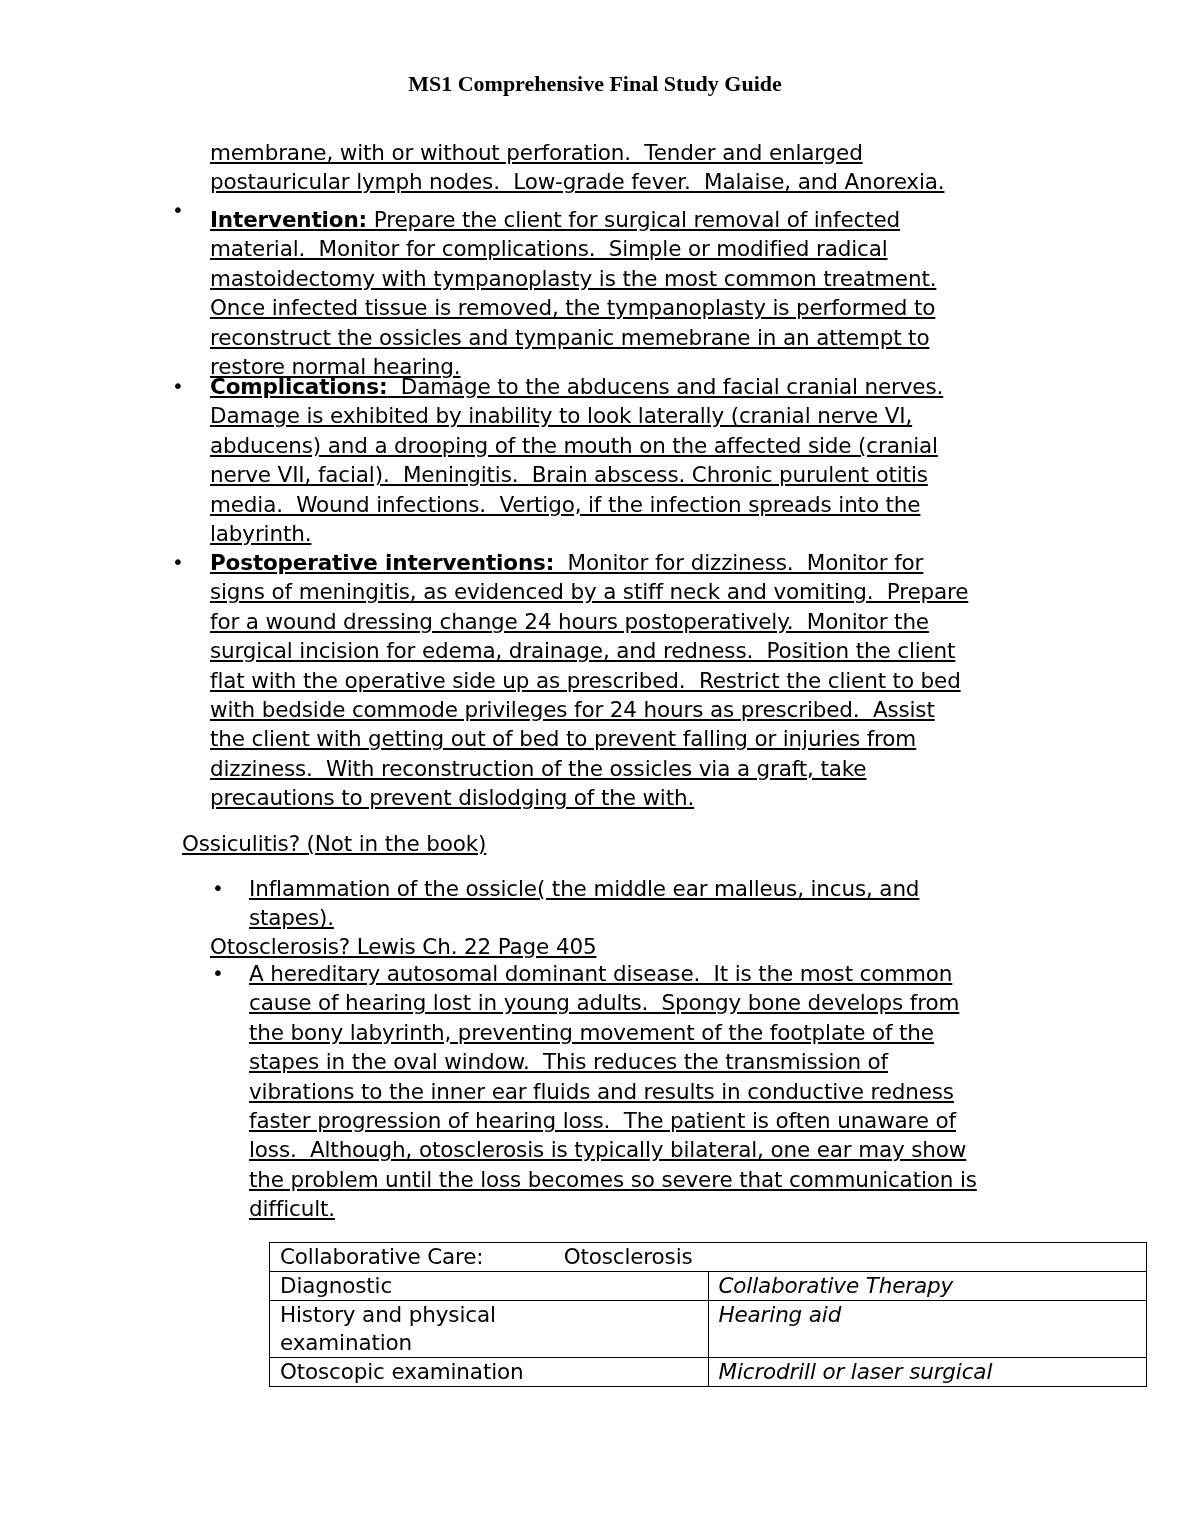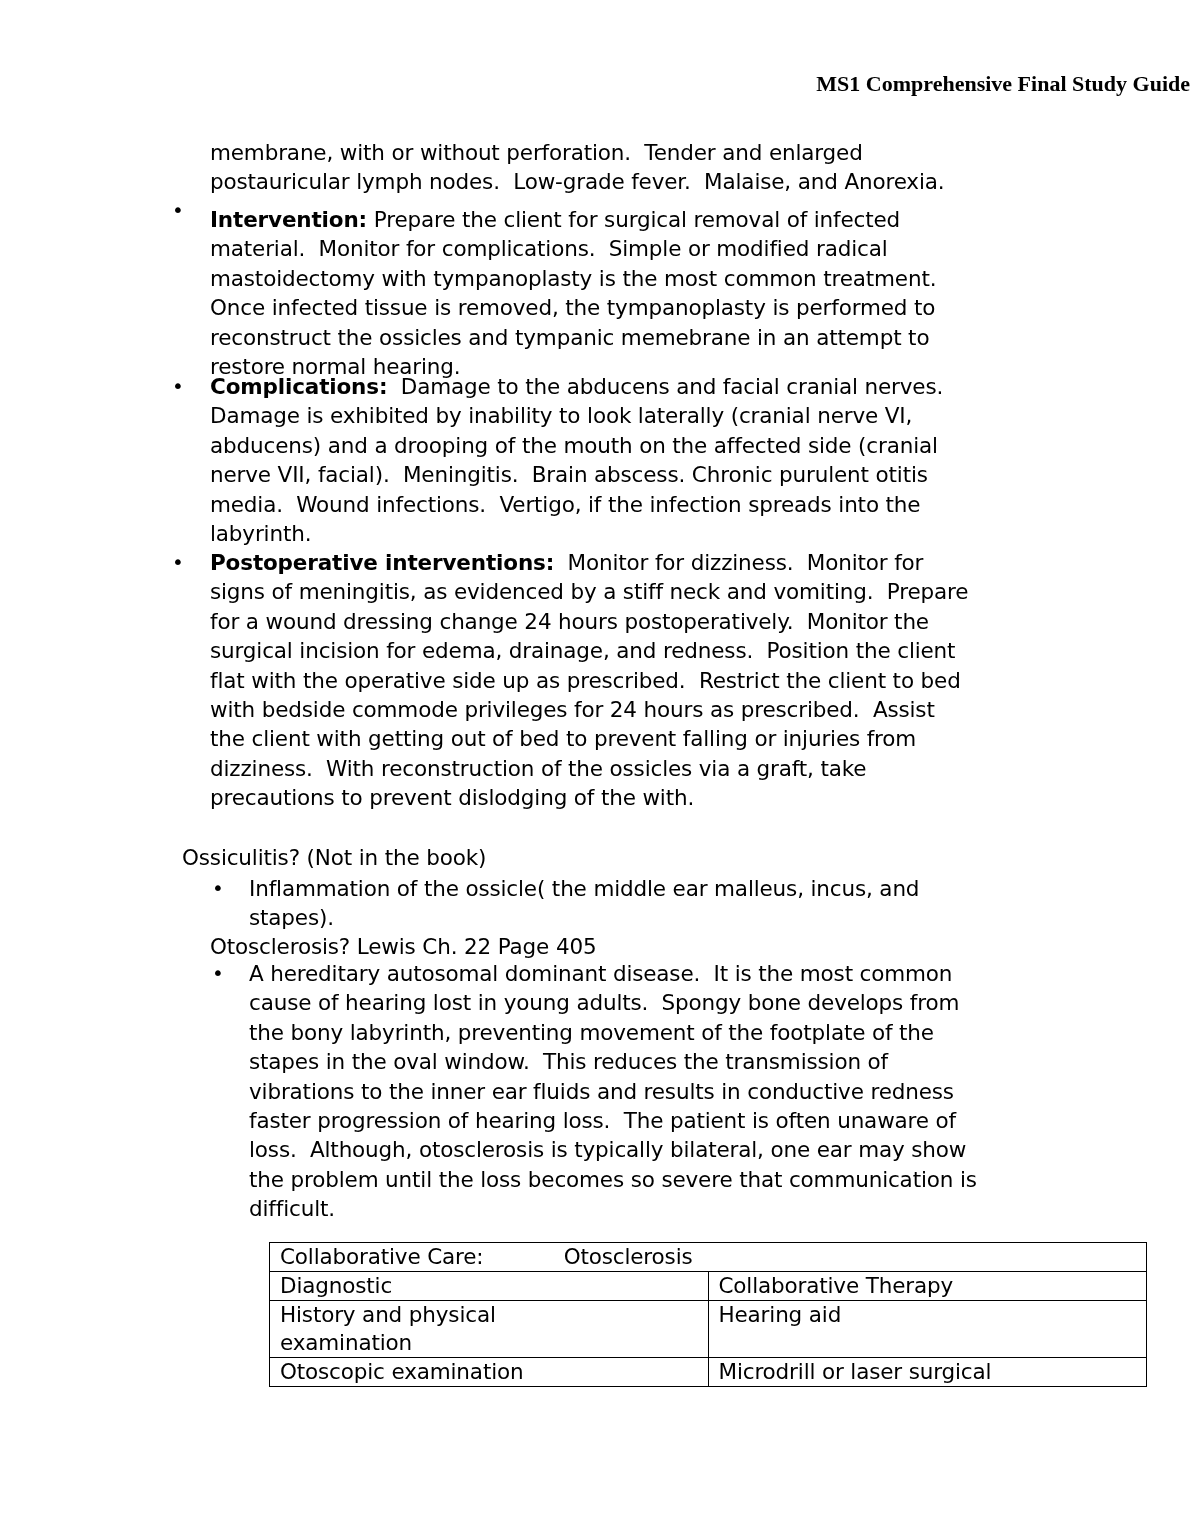--- a/index.html
+++ b/index.html
@@ -13,34 +13,35 @@
       position: relative;
       overflow: hidden;
       color: #000000;
       font-family: "DejaVu Sans", sans-serif;
     }
     .page-header {
       position: absolute;
       top: 70px;
       left: 0;
       width: 1190px;
-      text-align: right;
+      text-align: center;
       font-family: "Liberation Serif", "DejaVu Serif", serif;
       font-weight: bold;
       font-size: 22px;
       line-height: 28px;
     }
     .body-text {
       font-family: "DejaVu Sans", sans-serif;
       font-size: 21.5px;
       line-height: 29.4px;
       letter-spacing: -0.15px;
     }
     .block {
       position: absolute;
+      text-decoration: underline;
     }
     .line {
       display: block;
       white-space: pre;
     }
     .bullet {
       position: absolute;
       font-size: 20px;
       line-height: 29.4px;
     }
@@ -58,21 +59,21 @@
       line-height: 28px;
       letter-spacing: -0.15px;
     }
     table.care-table td {
       border: 1.3px solid #000;
       padding: 0 10px;
       vertical-align: top;
       white-space: pre;
     }
     table.care-table td.left { width: 364px; }
-    table.care-table td.right { width: 364px; }
+    table.care-table td.right { width: 364px; font-style: italic; }
   </style>
 </head>
 <body>
 
 <div class="page-header">MS1 Comprehensive Final Study Guide</div>
 
 <div class="block body-text" style="left:210px; top:138px;">
   <span class="line">membrane, with or without perforation.  Tender and enlarged</span>
   <span class="line">postauricular lymph nodes.  Low-grade fever.  Malaise, and Anorexia.</span>
 </div>
@@ -103,21 +104,21 @@
   <span class="line">signs of meningitis, as evidenced by a stiff neck and vomiting.  Prepare</span>
   <span class="line">for a wound dressing change 24 hours postoperatively.  Monitor the</span>
   <span class="line">surgical incision for edema, drainage, and redness.  Position the client</span>
   <span class="line">flat with the operative side up as prescribed.  Restrict the client to bed</span>
   <span class="line">with bedside commode privileges for 24 hours as prescribed.  Assist</span>
   <span class="line">the client with getting out of bed to prevent falling or injuries from</span>
   <span class="line">dizziness.  With reconstruction of the ossicles via a graft, take</span>
   <span class="line">precautions to prevent dislodging of the with.</span>
 </div>
 
-<div class="block body-text" style="left:182px; top:829px;margin-top:14px;">Ossiculitis? (Not in the book)</div>
+<div class="block body-text" style="left:182px; top:829px;">Ossiculitis? (Not in the book)</div>
 
 <span class="bullet" style="left:212px; top:874px;">•</span>
 <div class="block body-text" style="left:249px; top:874px;">
   <span class="line">Inflammation of the ossicle( the middle ear malleus, incus, and</span>
   <span class="line">stapes).</span>
 </div>
 
 <div class="block body-text" style="left:210px; top:932px;">Otosclerosis?  Lewis Ch. 22 Page 405</div>
 
 <span class="bullet" style="left:212px; top:959px;">•</span>

